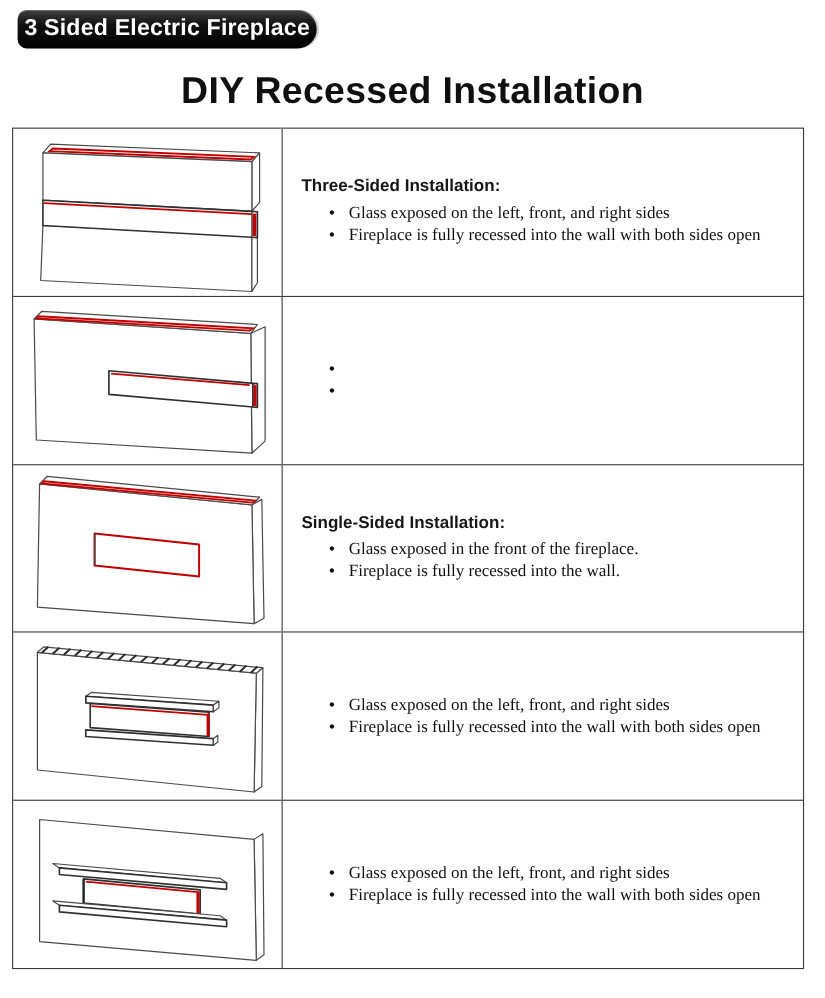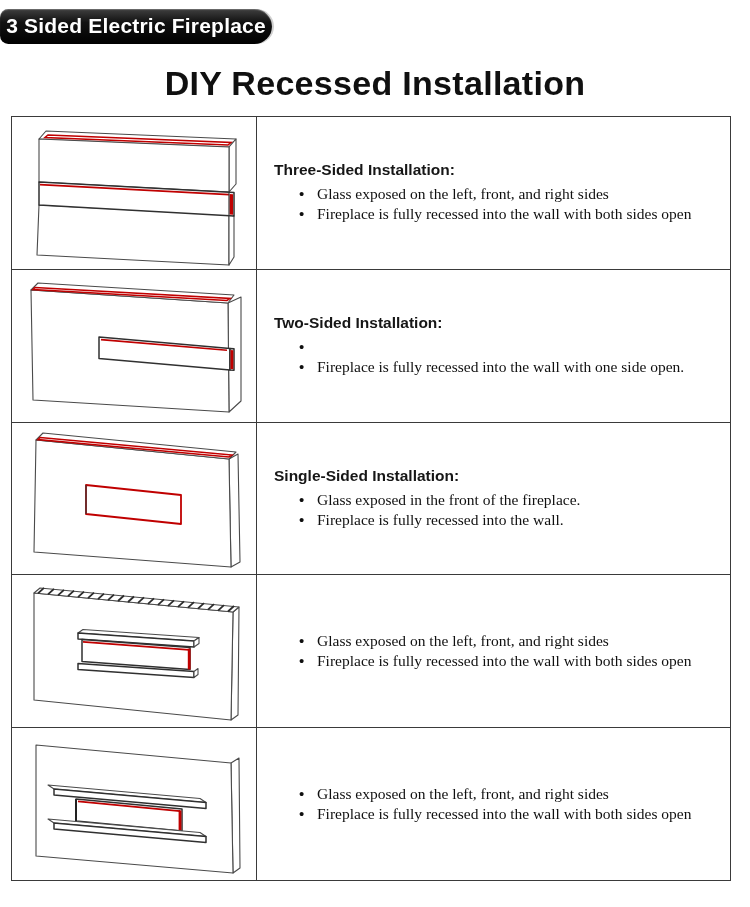--- a/index.html
+++ b/index.html
@@ -1,21 +1,21 @@
 <!DOCTYPE html>
 <html><head>
 <meta charset="utf-8">
 <style>
   html,body{margin:0;padding:0;}
   body{
     width:750px;height:907px;position:relative;background:#ffffff;
     font-family:"Liberation Sans",sans-serif;overflow:hidden;
   }
   .badge{
-    position:absolute;left:0;top:9px;width:272px;height:35px;
+    position:absolute;left:16px;top:9px;width:272px;height:35px;
     background:linear-gradient(180deg,#3f3f3f 0%,#121212 38%,#000000 100%);
     border-radius:9px 19px 19px 9px;
     box-shadow:inset 0 1px 1px rgba(255,255,255,.25), 2px 0 0 rgba(150,150,150,.45);
     display:flex;align-items:center;justify-content:center;
     color:#ffffff;font-size:21px;font-weight:700;letter-spacing:.2px;
     padding-bottom:2px;box-sizing:border-box;
   }
   .page-title{
     position:absolute;top:64px;left:0;width:100%;text-align:center;
     font-size:34px;font-weight:700;color:#101010;letter-spacing:.3px;
@@ -101,28 +101,26 @@
         <polygon class="wall" points="19,19 216,32 217,141 21,129"></polygon>
         <polygon class="wall" points="19,19 26,12 222,24 216,32"></polygon>
         <polygon class="redln" points="23,16.5 218,27.5 215,29.5 21,18.5" stroke-width="1.3"></polygon>
         <polygon class="unit" points="87,66 218,77.5 218,99 87,87.5"></polygon>
         <line class="redln" x1="89" y1="68.6" x2="215" y2="79.2"></line>
         <polygon class="unit" points="218,77.5 222,77.8 222,99.3 218,99"></polygon>
         <polygon class="redfill" points="218.5,79 221.3,79.2 221.3,98.3 218.5,98.1"></polygon>
       </svg>
     </div>
     <div class="cell-text">
-      <div class="heading">Two-Sided Installation:</div>
-      <ul class="bullets">
-        <li>
-            <span class="dot">•</span>
-          </li>
-        <li>
-            <span class="dot">•</span>
-            <span>Fireplace is fully recessed into the wall with one side open.</span>
+      <ul class="bullets">
+        <li>
+            <span class="dot">•</span>
+          </li>
+        <li>
+            <span class="dot">•</span>
           </li>
       </ul>
     </div>
   </div>
 
   <div class="row">
     <div class="cell-img">
       <svg width="244" height="150" viewBox="0 0 244 150">
         <polygon class="wall" points="217,36 226,31 228,139 219,144"></polygon>
         <polygon class="wall" points="24,17 217,36 219,144 22,129"></polygon>

